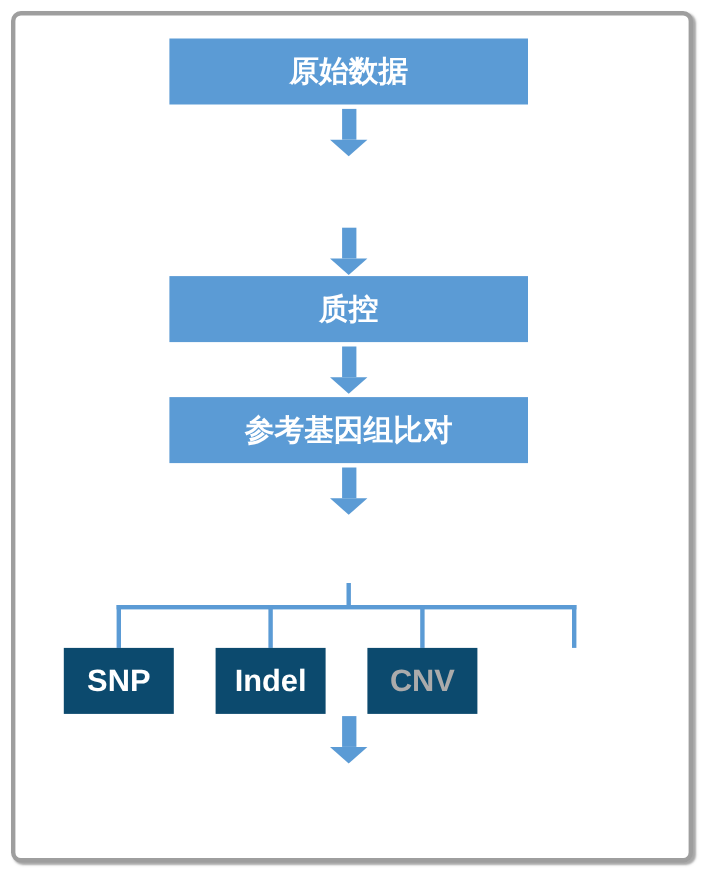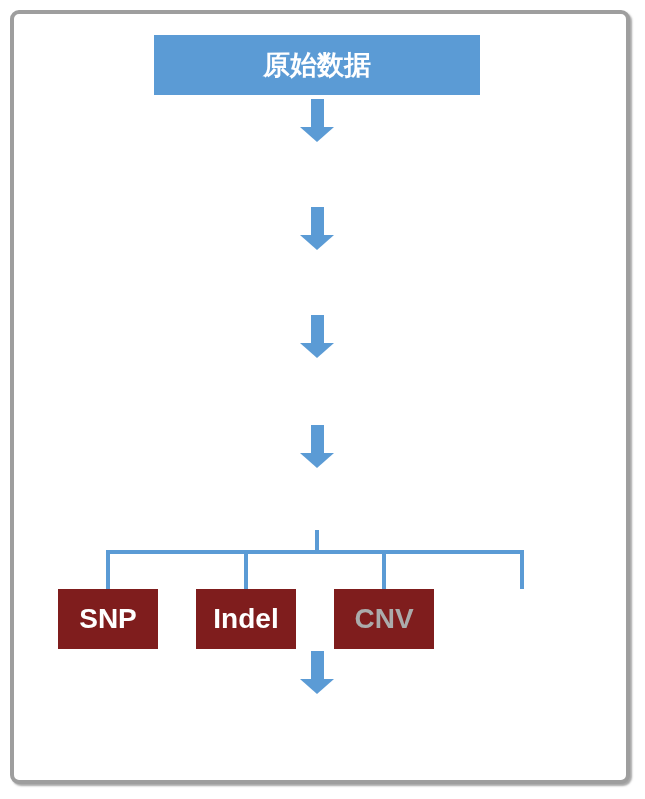--- a/index.html
+++ b/index.html
@@ -36,21 +36,21 @@
     left: 154px;
     width: 326px;
     height: 60px;
     background: #5B9BD5;
     font-size: 27px;
   }
   .variant {
     width: 100px;
     height: 60px;
     top: 589px;
-    background: #7f1d1d;
+    background: #0c4a6e;
     font-size: 28px;
   }
   .variant.muted { color: #ABABAB; }
   .arrow {
     position: absolute;
     left: 300px;
     width: 34px;
     display: flex;
     flex-direction: column;
     align-items: center;
@@ -84,26 +84,28 @@
     <div class="shaft"></div>
       <div class="head"></div>
   </div>
 
 
   <div class="arrow" style="top:207px">
     <div class="shaft"></div>
       <div class="head"></div>
   </div>
 
+  <div class="node process" style="top:251px">质控</div>
 
   <div class="arrow" style="top:315px">
     <div class="shaft"></div>
       <div class="head"></div>
   </div>
 
+  <div class="node process" style="top:361px">参考基因组比对</div>
 
   <div class="arrow" style="top:425px">
     <div class="shaft"></div>
       <div class="head"></div>
   </div>
 
 
   <div class="connector" style="left:315px; top:530px; width:4px; height:22px;"></div>
   <div class="connector" style="left:106px; top:550px; width:418px; height:4px;"></div>
   <div class="connector" style="left:106px; top:550px; width:4px; height:39px;"></div>

